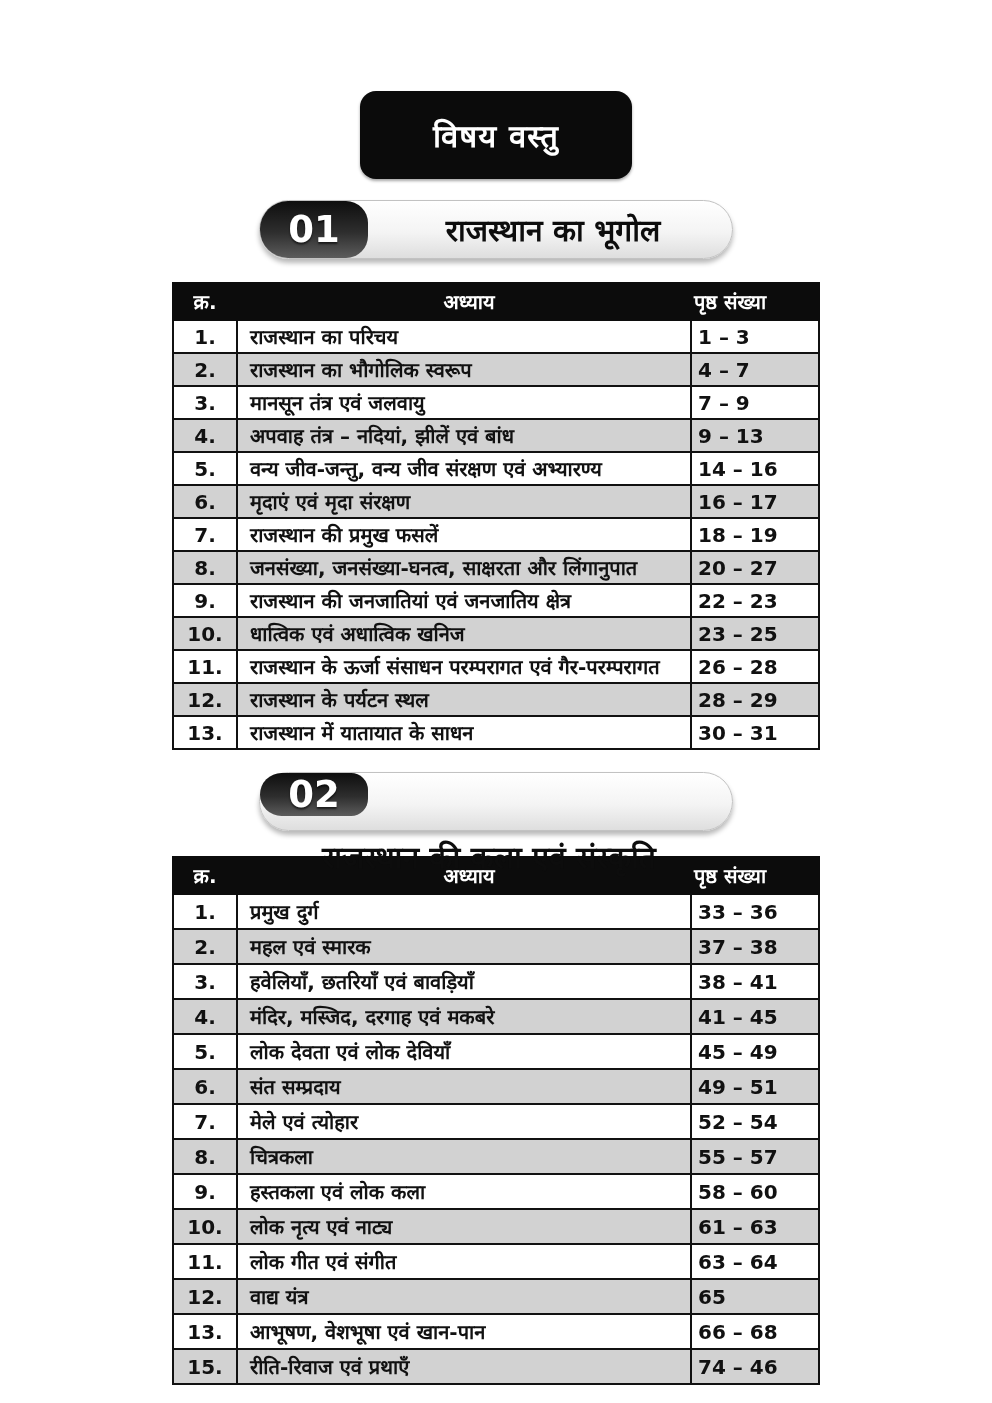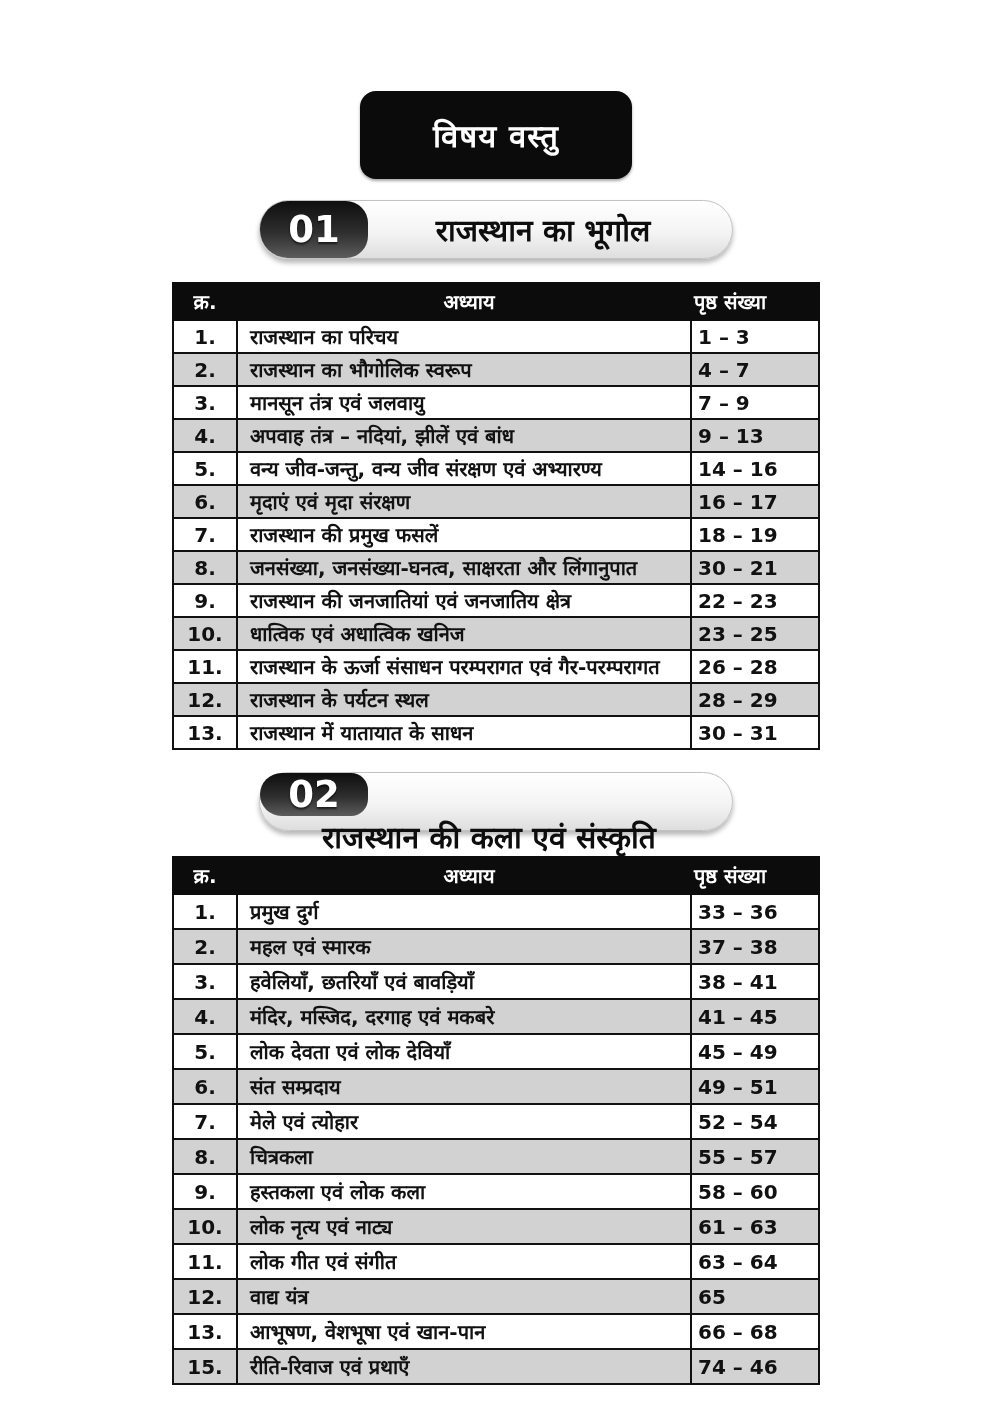--- a/index.html
+++ b/index.html
@@ -29,20 +29,21 @@
   
   .banner{
     width:472px;height:57px;
     margin:21px auto 0 auto;
     background:linear-gradient(180deg,#ffffff 0%,#f4f4f4 55%,#dedede 100%);
     border:1px solid #c2c2c2;
     border-radius:30px;
     box-shadow:0 4px 5px rgba(0,0,0,.28);
     display:flex;align-items:stretch;
     position:relative;
+    gap:20px;
   }
   .badge{
     width:108px;
     background:linear-gradient(180deg,#0e0e0e 0%,#2e2e2e 55%,#5c5c5c 100%);
     border-radius:28px 22px 22px 28px;
     display:flex;align-items:center;justify-content:center;
     color:#ffffff;font-size:37px;
     text-shadow:0 2px 2px rgba(0,0,0,.6);
     flex:0 0 auto;
   }
@@ -137,21 +138,21 @@
             <td class="c-pg">16 – 17</td>
           </tr>
           <tr>
             <td class="c-num">7.</td>
             <td class="c-ch">राजस्थान की प्रमुख फसलें</td>
             <td class="c-pg">18 – 19</td>
           </tr>
           <tr>
             <td class="c-num">8.</td>
             <td class="c-ch">जनसंख्या, जनसंख्या-घनत्व, साक्षरता और लिंगानुपात</td>
-            <td class="c-pg">30 – 21</td>
+            <td class="c-pg">20 – 27</td>
           </tr>
           <tr>
             <td class="c-num">9.</td>
             <td class="c-ch">राजस्थान की जनजातियां एवं जनजातिय क्षेत्र</td>
             <td class="c-pg">22 – 23</td>
           </tr>
           <tr>
             <td class="c-num">10.</td>
             <td class="c-ch">धात्विक एवं अधात्विक खनिज</td>
             <td class="c-pg">23 – 25</td>

